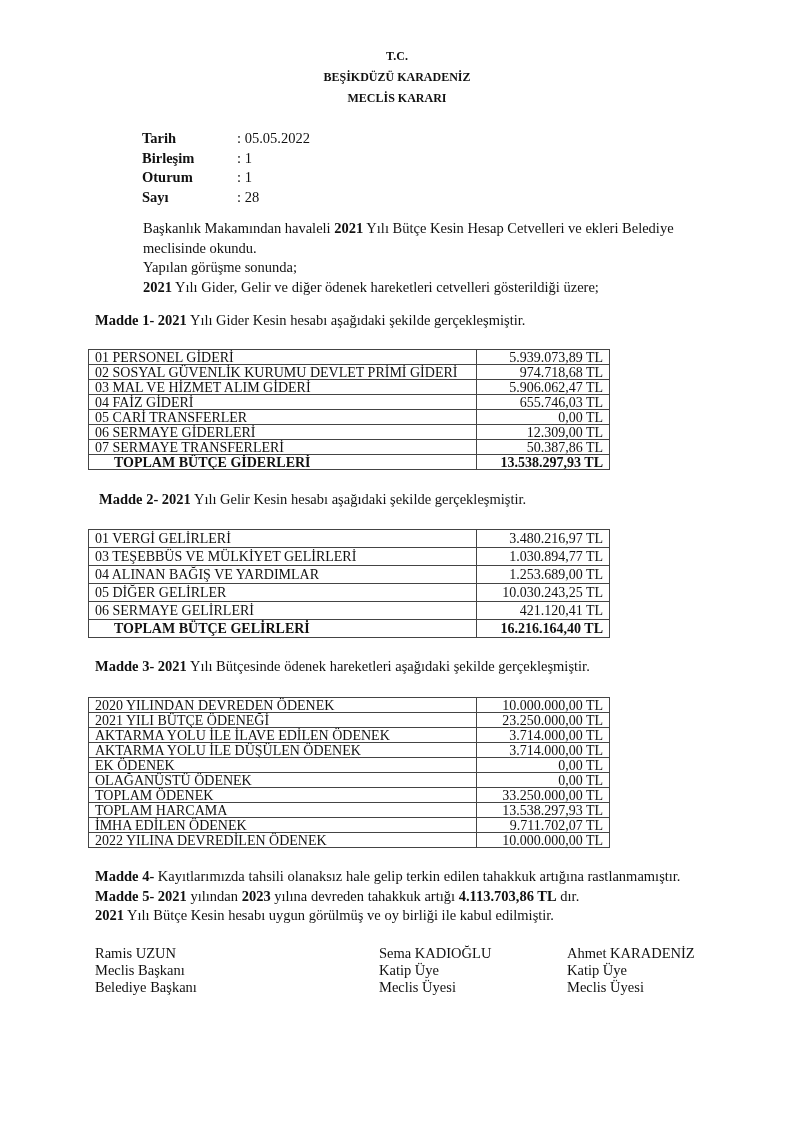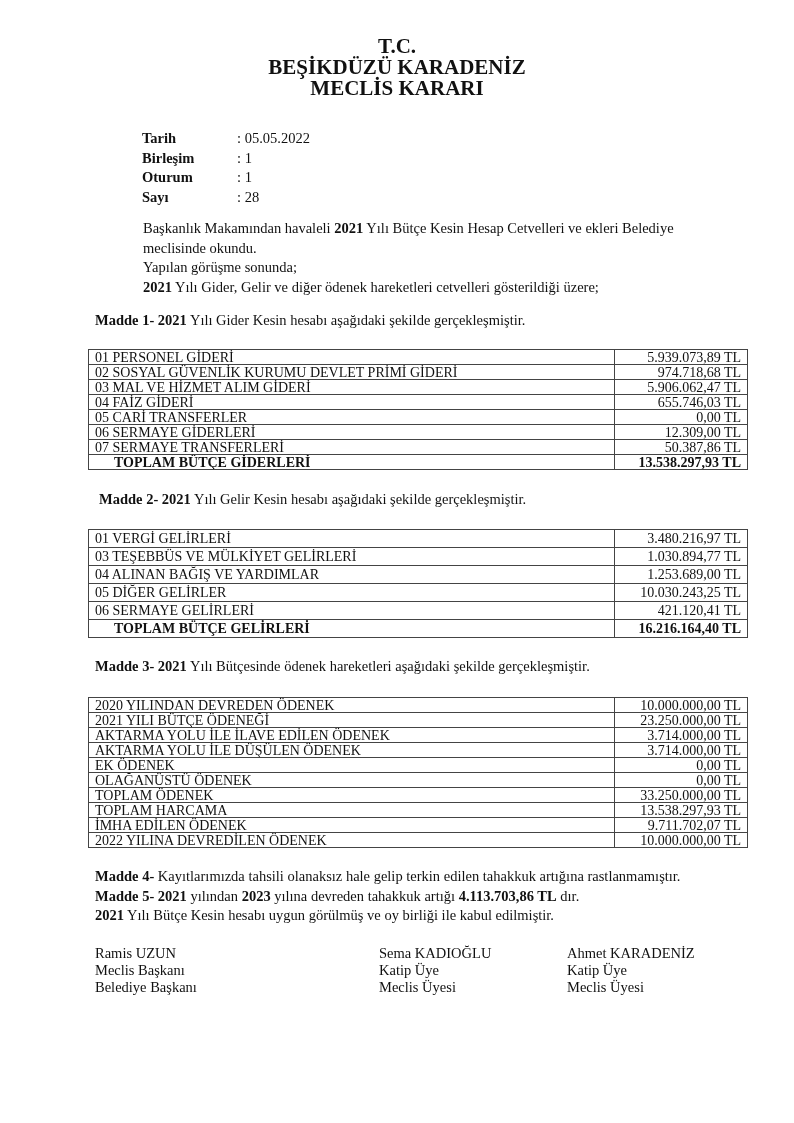--- a/index.html
+++ b/index.html
@@ -1,24 +1,24 @@
 <!DOCTYPE html>
 <html><head>
 <meta charset="utf-8">
 <style>
   html, body { margin: 0; padding: 0; background: #ffffff; }
   body { width: 794px; height: 1123px; position: relative; font-family: "Liberation Serif", serif; color: #111; font-size: 14.5px; }
-  .header { position: absolute; left: 0; width: 794px; top: 36px; text-align: center; font-weight: bold; font-size: 21px; line-height: 21px; }
+  .header { position: absolute; left: 0; width: 794px; top: 46px; text-align: center; font-weight: bold; font-size: 12px; line-height: 21px; }
   .meta { position: absolute; left: 95px; top: 129px; line-height: 19.5px; }
   .meta-row { display: flex; margin-left: 47px; }
   .meta-row .k { width: 95px; font-weight: bold; }
   .para { position: absolute; left: 95px; width: 600px; line-height: 19.5px; }
   .indent { padding-left: 48px; }
   b { font-weight: bold; }
-  table.t { position: absolute; left: 88px; width: 660px; border-collapse: collapse; font-size: 14px; }
+  table.t { position: absolute; left: 88px; width: 522px; border-collapse: collapse; font-size: 14px; }
   table.t td { border: 1px solid #444; padding: 0 6px; line-height: 13px; height: 14px; vertical-align: bottom; white-space: nowrap; overflow: hidden; }
   table.t2 td { height: 17px; line-height: 17px; }
   table.t td.v { text-align: right; width: 120px; }
   table.t tr.total td { font-weight: bold; }
   table.t tr.total td.l { padding-left: 25px; }
   .sig { position: absolute; top: 945px; line-height: 17px; }
 </style>
 </head>
 <body>
 

